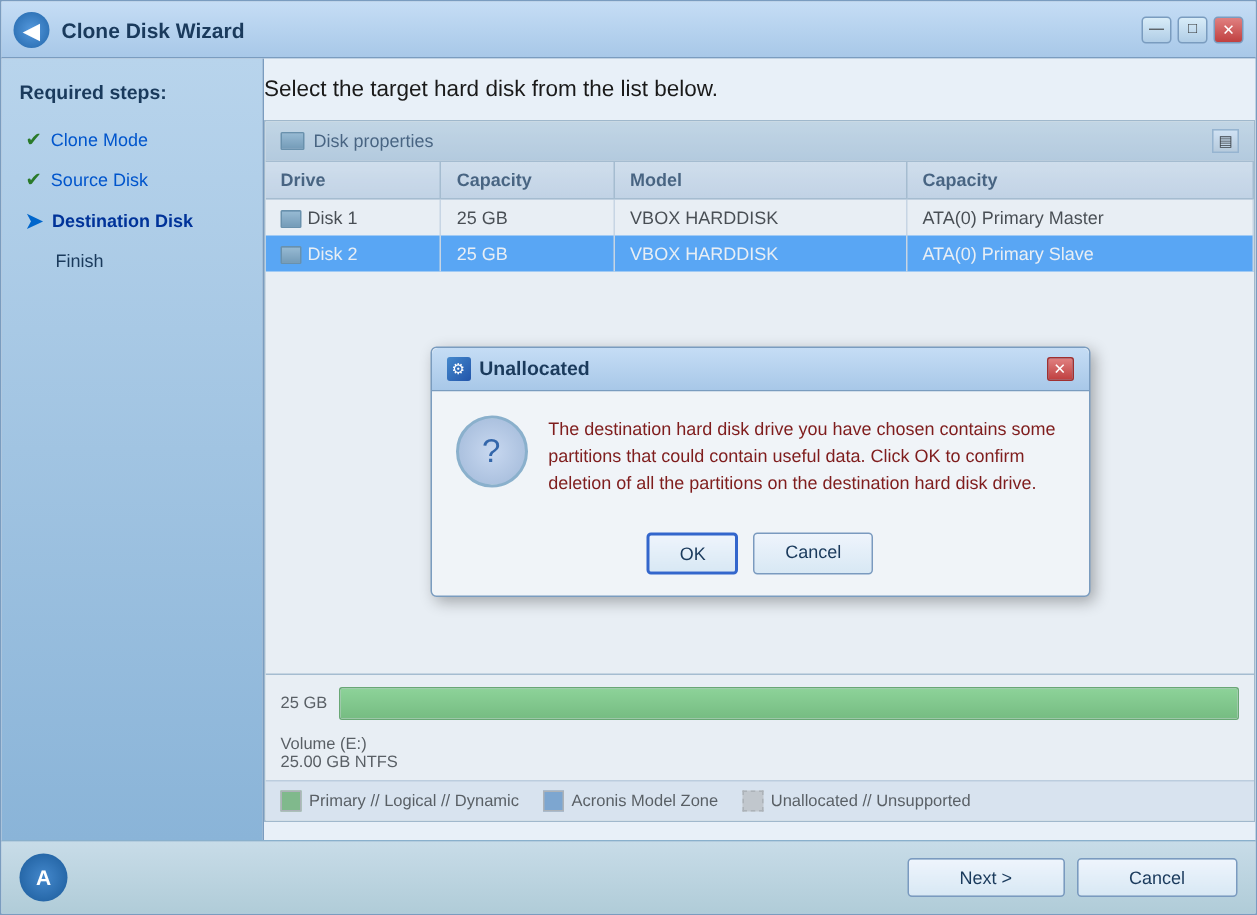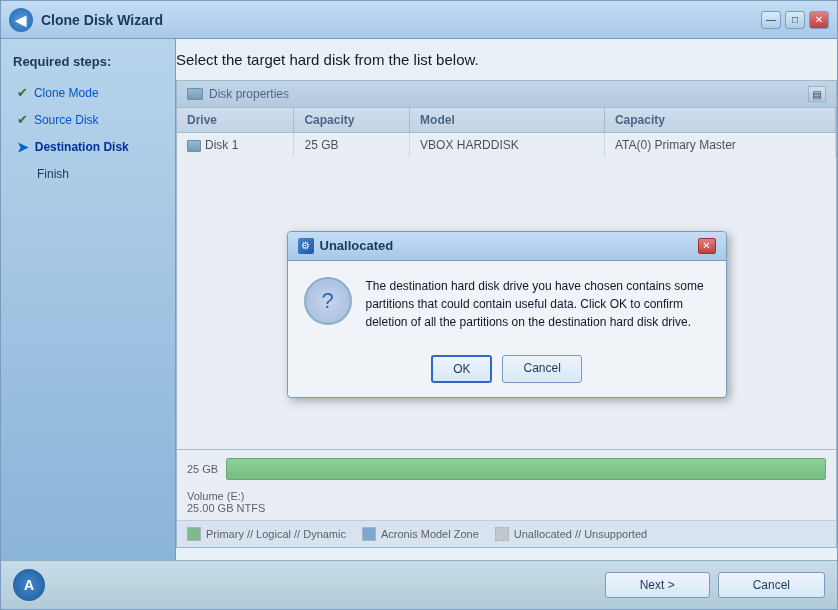--- a/index.html
+++ b/index.html
@@ -372,21 +372,21 @@
       background: radial-gradient(circle, #c8d8f0, #a0b8d8);
       border: 2px solid #8ab0cc;
       display: flex;
       align-items: center;
       justify-content: center;
       font-size: 22px;
       color: #3366aa;
     }
     .dialog-message {
       font-size: 12px;
-      color: #0f172a;
+      color: #7f1d1d;
       line-height: 1.5;
     }
     .dialog-footer {
       display: flex;
       justify-content: center;
       gap: 10px;
       padding: 8px 16px 14px;
     }
     .dialog-btn {
       padding: 5px 20px;
@@ -465,20 +465,26 @@
                 <th>Model</th>
                 <th>Capacity</th>
               </tr>
             </thead>
             <tbody id="disk-table-body">
             <tr>
       <td><span class="disk-row-icon"></span>Disk 1</td>
       <td>25 GB</td>
       <td>VBOX HARDDISK</td>
       <td>ATA(0) Primary Master</td>
+    </tr>
+                <tr class="selected">
+      <td><span class="disk-row-icon"></span>Disk 2</td>
+      <td>25 GB</td>
+      <td>VBOX HARDDISK</td>
+      <td>ATA(0) Primary Slave</td>
     </tr>
               </tbody>
           </table>
         </div>
 
         <div class="disk-visual-area">
           <span class="disk-size-label">25 GB</span>
           <div class="disk-bar-container">
             <div class="disk-bar-fill" style="width:100%;"></div>
           </div>

